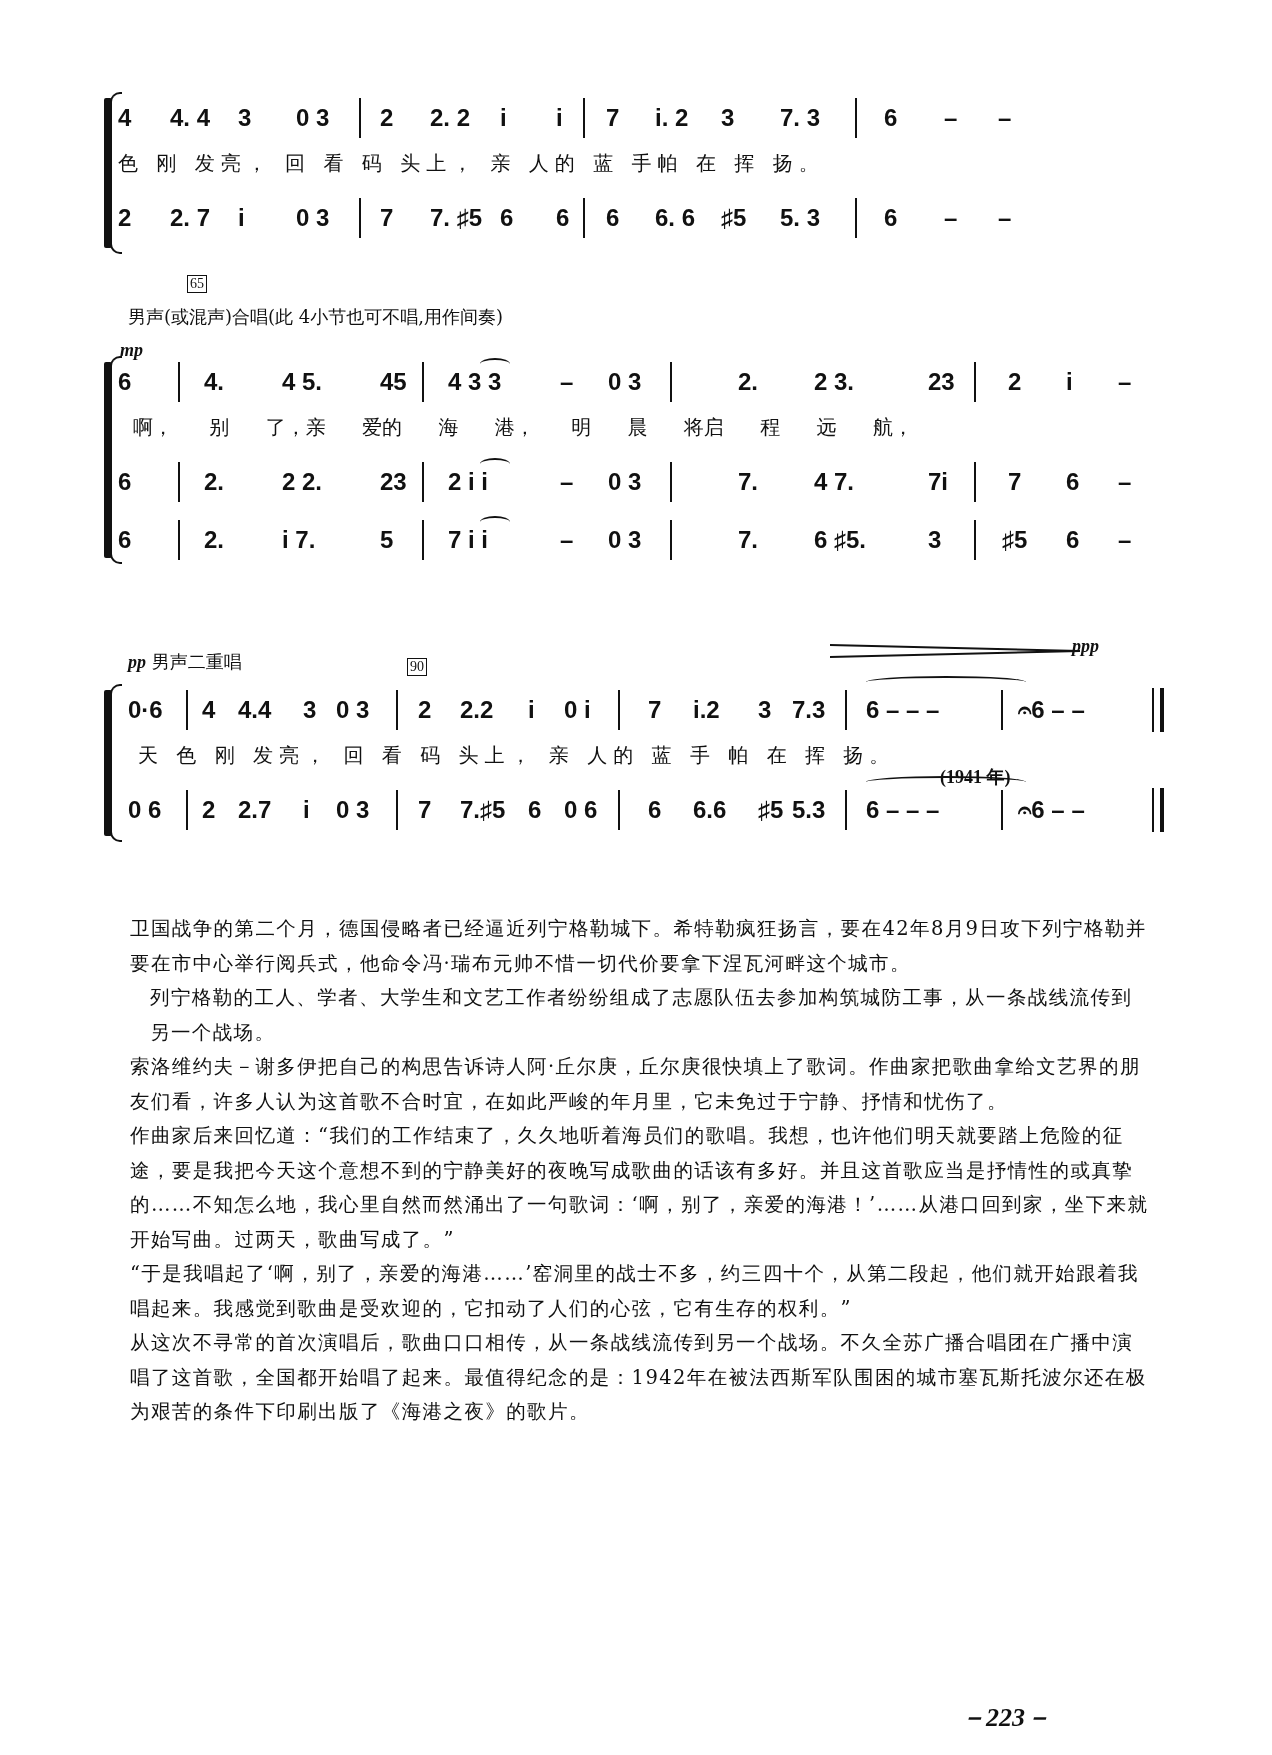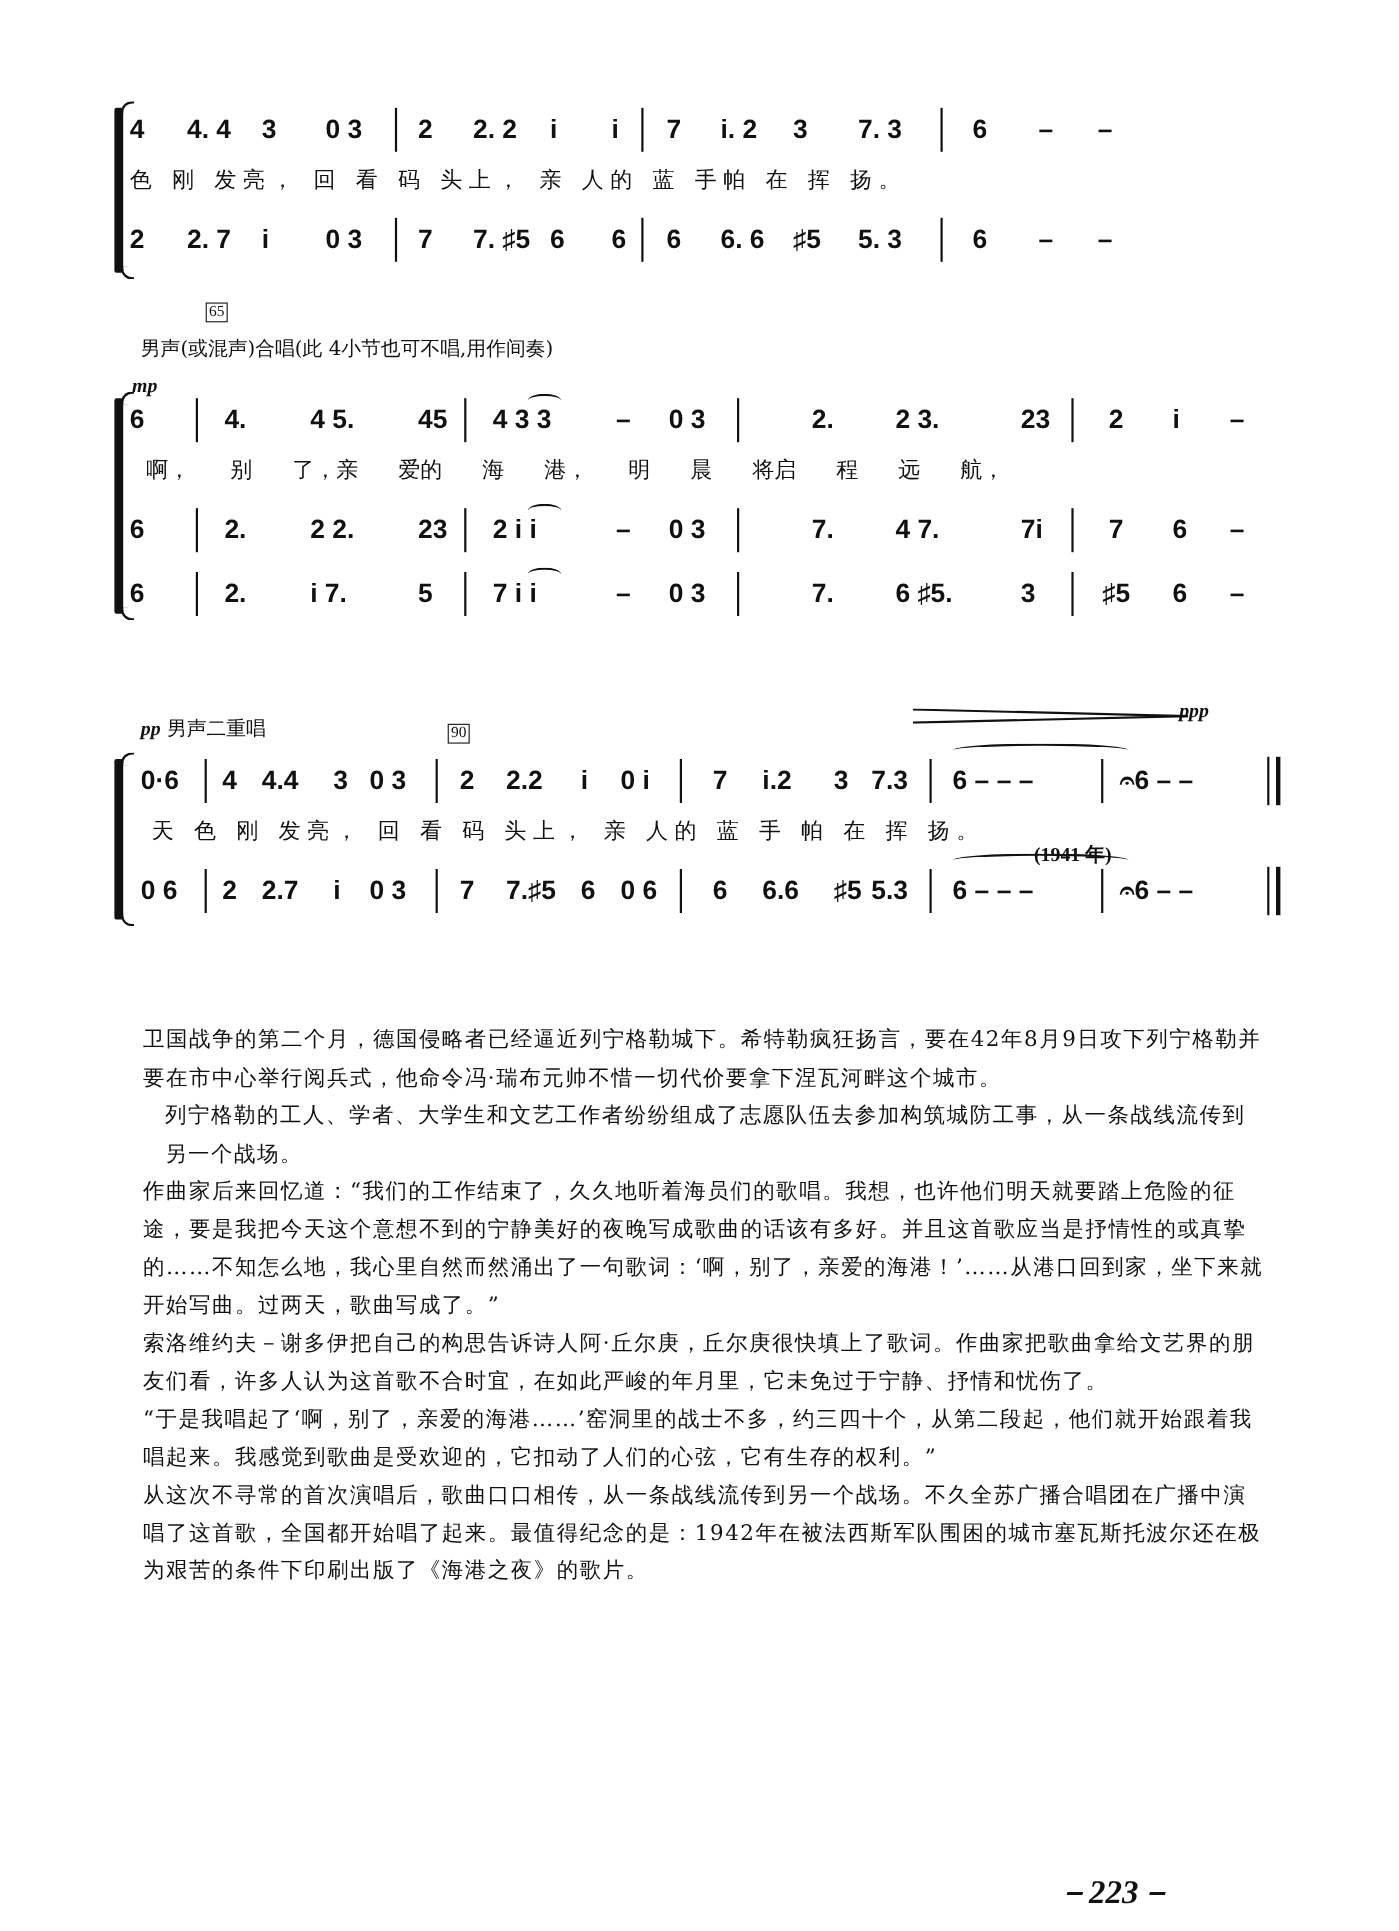--- a/index.html
+++ b/index.html
@@ -14,21 +14,21 @@
   .n{position:absolute;font-weight:bold;font-size:24px;line-height:40px;font-family:"Liberation Sans",sans-serif;}
   .bar{position:absolute;top:0;width:2px;height:40px;background:#111;}
   .dbl{position:absolute;top:-2px;width:6px;height:44px;border-left:2px solid #111;border-right:4px solid #111;}
   .lyr{position:absolute;font-size:20px;line-height:30px;font-family:"DejaVu Serif","Liberation Serif",serif;}
   .label{position:absolute;font-size:18px;font-family:"DejaVu Serif","Liberation Serif",serif;}
   .dyn{font-style:italic;font-weight:bold;font-family:"Liberation Serif",serif;font-size:18px;}
   .boxnum{position:absolute;border:1.5px solid #111;font-size:14px;padding:0 2px;font-family:"Liberation Serif",serif;}
   .prose{position:absolute;left:130px;width:1020px;font-family:"DejaVu Serif","Liberation Serif",serif;
          font-size:19.5px;line-height:34.5px;letter-spacing:1.4px;}
   .prose p{margin:0;text-indent:0;}
-  .pageno{position:absolute;left:960px;top:1700px;font-style:italic;font-weight:bold;font-size:30px;
+  .pageno{position:absolute;left:960px;top:1700px;font-style:italic;font-weight:bold;font-size:26px;
           font-family:"Liberation Serif",serif;}
   .year{position:absolute;left:940px;top:765px;font-size:18px;font-weight:bold;font-family:"Liberation Serif",serif;}
   .hairpin{position:absolute;left:830px;top:644px;width:260px;height:14px;}
   .slur{position:absolute;border-top:2px solid #111;border-radius:50% 50% 0 0;height:10px;}
 </style>
 </head>
 <body>
 
 <div class="system" style="top:98px;width:1040px;height:150px;">
   <div class="bracket" style="height:150px;"></div>
@@ -203,22 +203,22 @@
     <span class="slur" style="left:748px;top:-14px;width:160px;"></span>
     <span class="n" style="left:748px">6 – – –</span>
     <span class="bar" style="left:883px"></span>
     <span class="n" style="left:900px">𝄐6 – –</span>
     <span class="dbl" style="left:1034px"></span>
   </div>
 </div>
 
 <div class="year">(1941 年)</div>
 
-<div class="prose" style="top:912px;margin-top:16px;">
+<div class="prose" style="top:912px;">
   <p>卫国战争的第二个月，德国侵略者已经逼近列宁格勒城下。希特勒疯狂扬言，要在42年8月9日攻下列宁格勒并要在市中心举行阅兵式，他命令冯·瑞布元帅不惜一切代价要拿下涅瓦河畔这个城市。</p>
   <p style="padding-left:20px;">列宁格勒的工人、学者、大学生和文艺工作者纷纷组成了志愿队伍去参加构筑城防工事，从一条战线流传到另一个战场。</p>
+  <p>索洛维约夫－谢多伊把自己的构思告诉诗人阿·丘尔庚，丘尔庚很快填上了歌词。作曲家把歌曲拿给文艺界的朋友们看，许多人认为这首歌不合时宜，在如此严峻的年月里，它未免过于宁静、抒情和忧伤了。</p>
   <p>作曲家后来回忆道：“我们的工作结束了，久久地听着海员们的歌唱。我想，也许他们明天就要踏上危险的征途，要是我把今天这个意想不到的宁静美好的夜晚写成歌曲的话该有多好。并且这首歌应当是抒情性的或真挚的……不知怎么地，我心里自然而然涌出了一句歌词：‘啊，别了，亲爱的海港！’……从港口回到家，坐下来就开始写曲。过两天，歌曲写成了。”</p>
-  <p>索洛维约夫－谢多伊把自己的构思告诉诗人阿·丘尔庚，丘尔庚很快填上了歌词。作曲家把歌曲拿给文艺界的朋友们看，许多人认为这首歌不合时宜，在如此严峻的年月里，它未免过于宁静、抒情和忧伤了。</p>
   <p>“于是我唱起了‘啊，别了，亲爱的海港……’窑洞里的战士不多，约三四十个，从第二段起，他们就开始跟着我唱起来。我感觉到歌曲是受欢迎的，它扣动了人们的心弦，它有生存的权利。”</p>
   <p>从这次不寻常的首次演唱后，歌曲口口相传，从一条战线流传到另一个战场。不久全苏广播合唱团在广播中演唱了这首歌，全国都开始唱了起来。最值得纪念的是：1942年在被法西斯军队围困的城市塞瓦斯托波尔还在极为艰苦的条件下印刷出版了《海港之夜》的歌片。</p>
 </div>
 
 <div class="pageno">－223－</div>
 
 </body></html>

